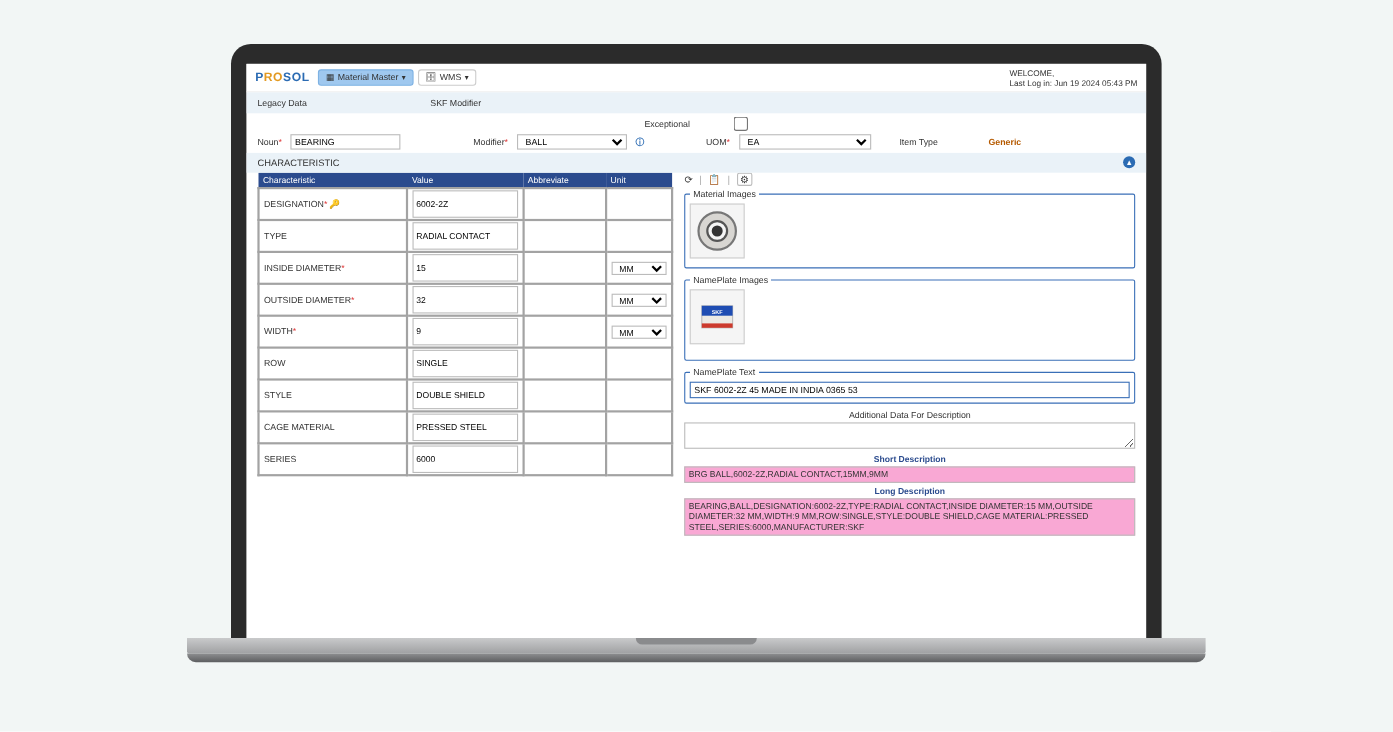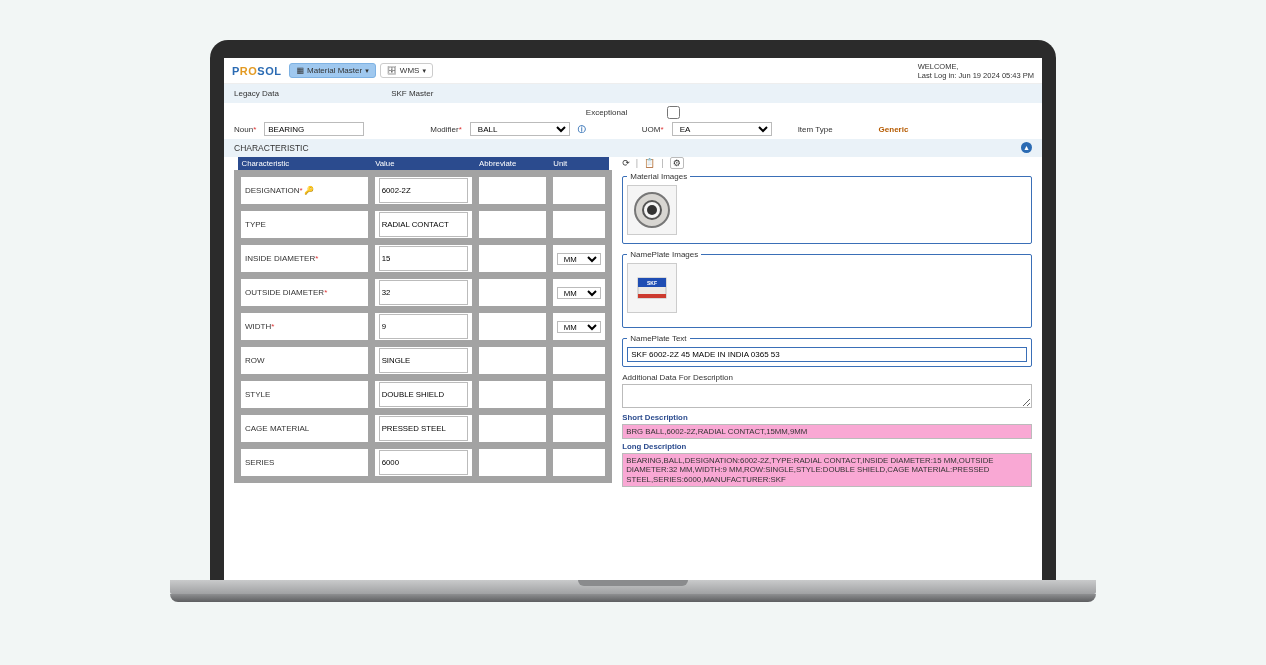--- a/index.html
+++ b/index.html
@@ -171,21 +171,21 @@
   }
   table.char thead th {
     background: #2b4b8e;
     color: #fff;
     text-align: left;
     font-weight: normal;
     padding: 2px 4px;
     font-size: 7.8px;
   }
   table.char td {
-    border: 7px solid #a3a3a3;
+    border: 2px solid #a3a3a3;
     padding: 1px 4px;
     height: 13px;
   }
   table.char td .cell-in {
     border: 1px solid #bbb;
     width: 100%;
     font-size: 7.8px;
     height: 25px;
     padding: 0 2px;
     background: #fff;
@@ -235,20 +235,21 @@
   .np-text input {
     width: 100%;
     border: 1px solid #3a6fb7;
     font-size: 8px;
     padding: 2px 3px;
   }
   .subhdr {
     font-size: 8px;
     color: #333;
     margin: 3px 0 2px 0;
+    text-align: center;
   }
   .subhdr.blue { color: #2b4b8e; font-weight: bold; font-size: 7.8px; }
   textarea.area {
     width: 100%;
     border: 1px solid #bbb;
     height: 24px;
     font-size: 7.8px;
     resize: vertical;
     padding: 1px 3px;
     font-family: inherit;
@@ -296,40 +297,40 @@
           <span class="caret">▾</span>
         </span>
         <div class="topbar-right">
           <div>WELCOME,</div>
           <div>Last Log in: Jun 19 2024 05:43 PM</div>
         </div>
       </div>
 
       <div class="breadcrumb">
         <span>Legacy Data</span>
-        <span>SKF Master</span>
+        <span>SKF Modifier</span>
       </div>
 
       <div class="exceptional-row">
         <span class="lbl">Exceptional</span>
         <input type="checkbox" style="">
       </div>
 
       <div class="form-row">
         <span class="lbl"><span>Noun</span><span class="req">*</span></span>
         <input class="txt-in" style="width: 100px;" value="BEARING">
         <span style="width:50px"></span>
         <span class="lbl"><span>Modifier</span><span class="req">*</span></span>
         <select class="txt-in" style="width:100px">
           <option>BALL</option>
         </select>
         <span class="info-ico">ⓘ</span>
         <span style="width:40px"></span>
         <span class="lbl"><span>UOM</span><span class="req">*</span></span>
-        <select class="txt-in" style="width:100px">
+        <select class="txt-in" style="width:120px">
           <option>EA</option>
         </select>
         <span style="width:10px"></span>
         <span class="lbl">Item Type</span>
         <span style="width:30px"></span>
         <span class="item-type-val">Generic</span>
       </div>
 
       <div class="section-hdr">
         <span>CHARACTERISTIC</span>

